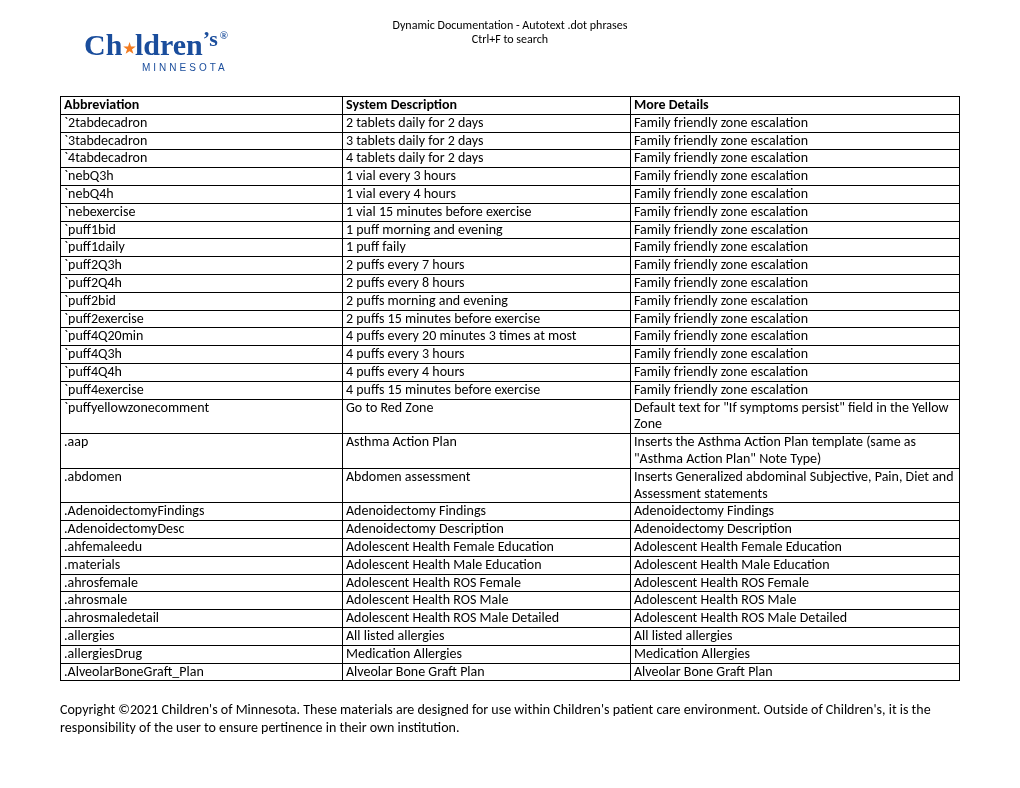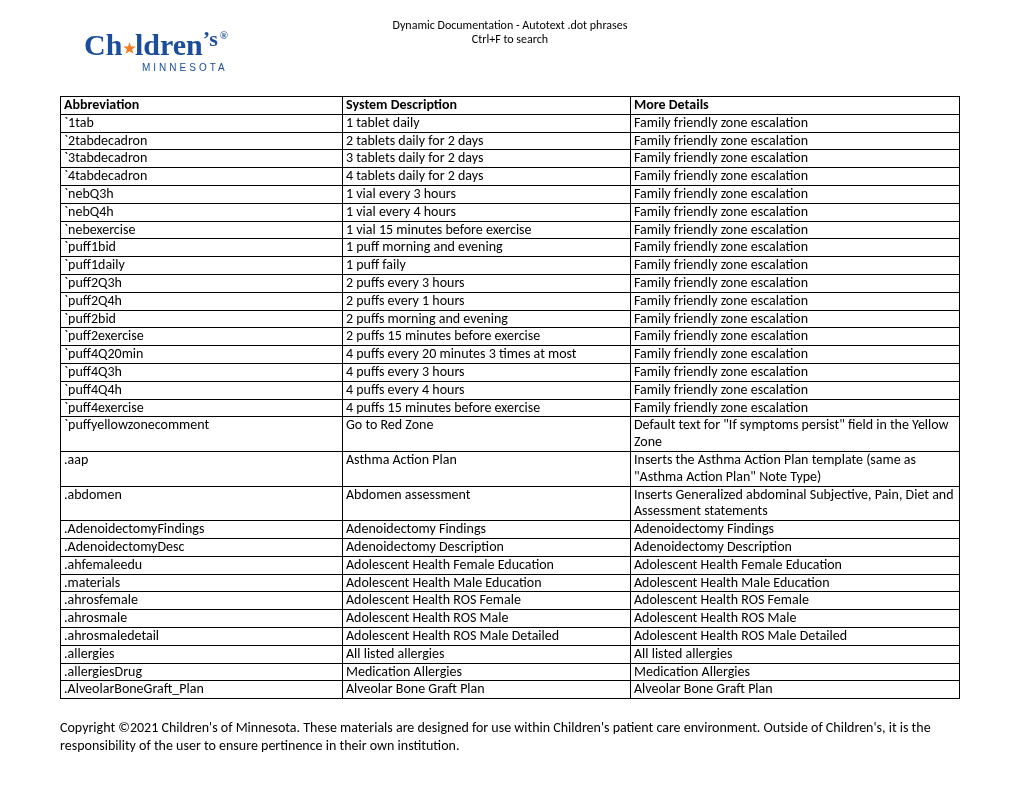--- a/index.html
+++ b/index.html
@@ -126,25 +126,20 @@
     </colgroup>
     <thead>
       <tr>
         <th>Abbreviation</th>
         <th>System Description</th>
         <th>More Details</th>
       </tr>
     </thead>
     <tbody id="tbody">
         <tr>
-          <td>`1tab</td>
-          <td>1 tablet daily</td>
-          <td>Family friendly zone escalation</td>
-        </tr>
-        <tr>
           <td>`2tabdecadron</td>
           <td>2 tablets daily for 2 days</td>
           <td>Family friendly zone escalation</td>
         </tr>
         <tr>
           <td>`3tabdecadron</td>
           <td>3 tablets daily for 2 days</td>
           <td>Family friendly zone escalation</td>
         </tr>
         <tr>
@@ -172,26 +167,26 @@
           <td>1 puff morning and evening</td>
           <td>Family friendly zone escalation</td>
         </tr>
         <tr>
           <td>`puff1daily</td>
           <td>1 puff faily</td>
           <td>Family friendly zone escalation</td>
         </tr>
         <tr>
           <td>`puff2Q3h</td>
-          <td>2 puffs every 3 hours</td>
+          <td>2 puffs every 7 hours</td>
           <td>Family friendly zone escalation</td>
         </tr>
         <tr>
           <td>`puff2Q4h</td>
-          <td>2 puffs every 1 hours</td>
+          <td>2 puffs every 8 hours</td>
           <td>Family friendly zone escalation</td>
         </tr>
         <tr>
           <td>`puff2bid</td>
           <td>2 puffs morning and evening</td>
           <td>Family friendly zone escalation</td>
         </tr>
         <tr>
           <td>`puff2exercise</td>
           <td>2 puffs 15 minutes before exercise</td>

